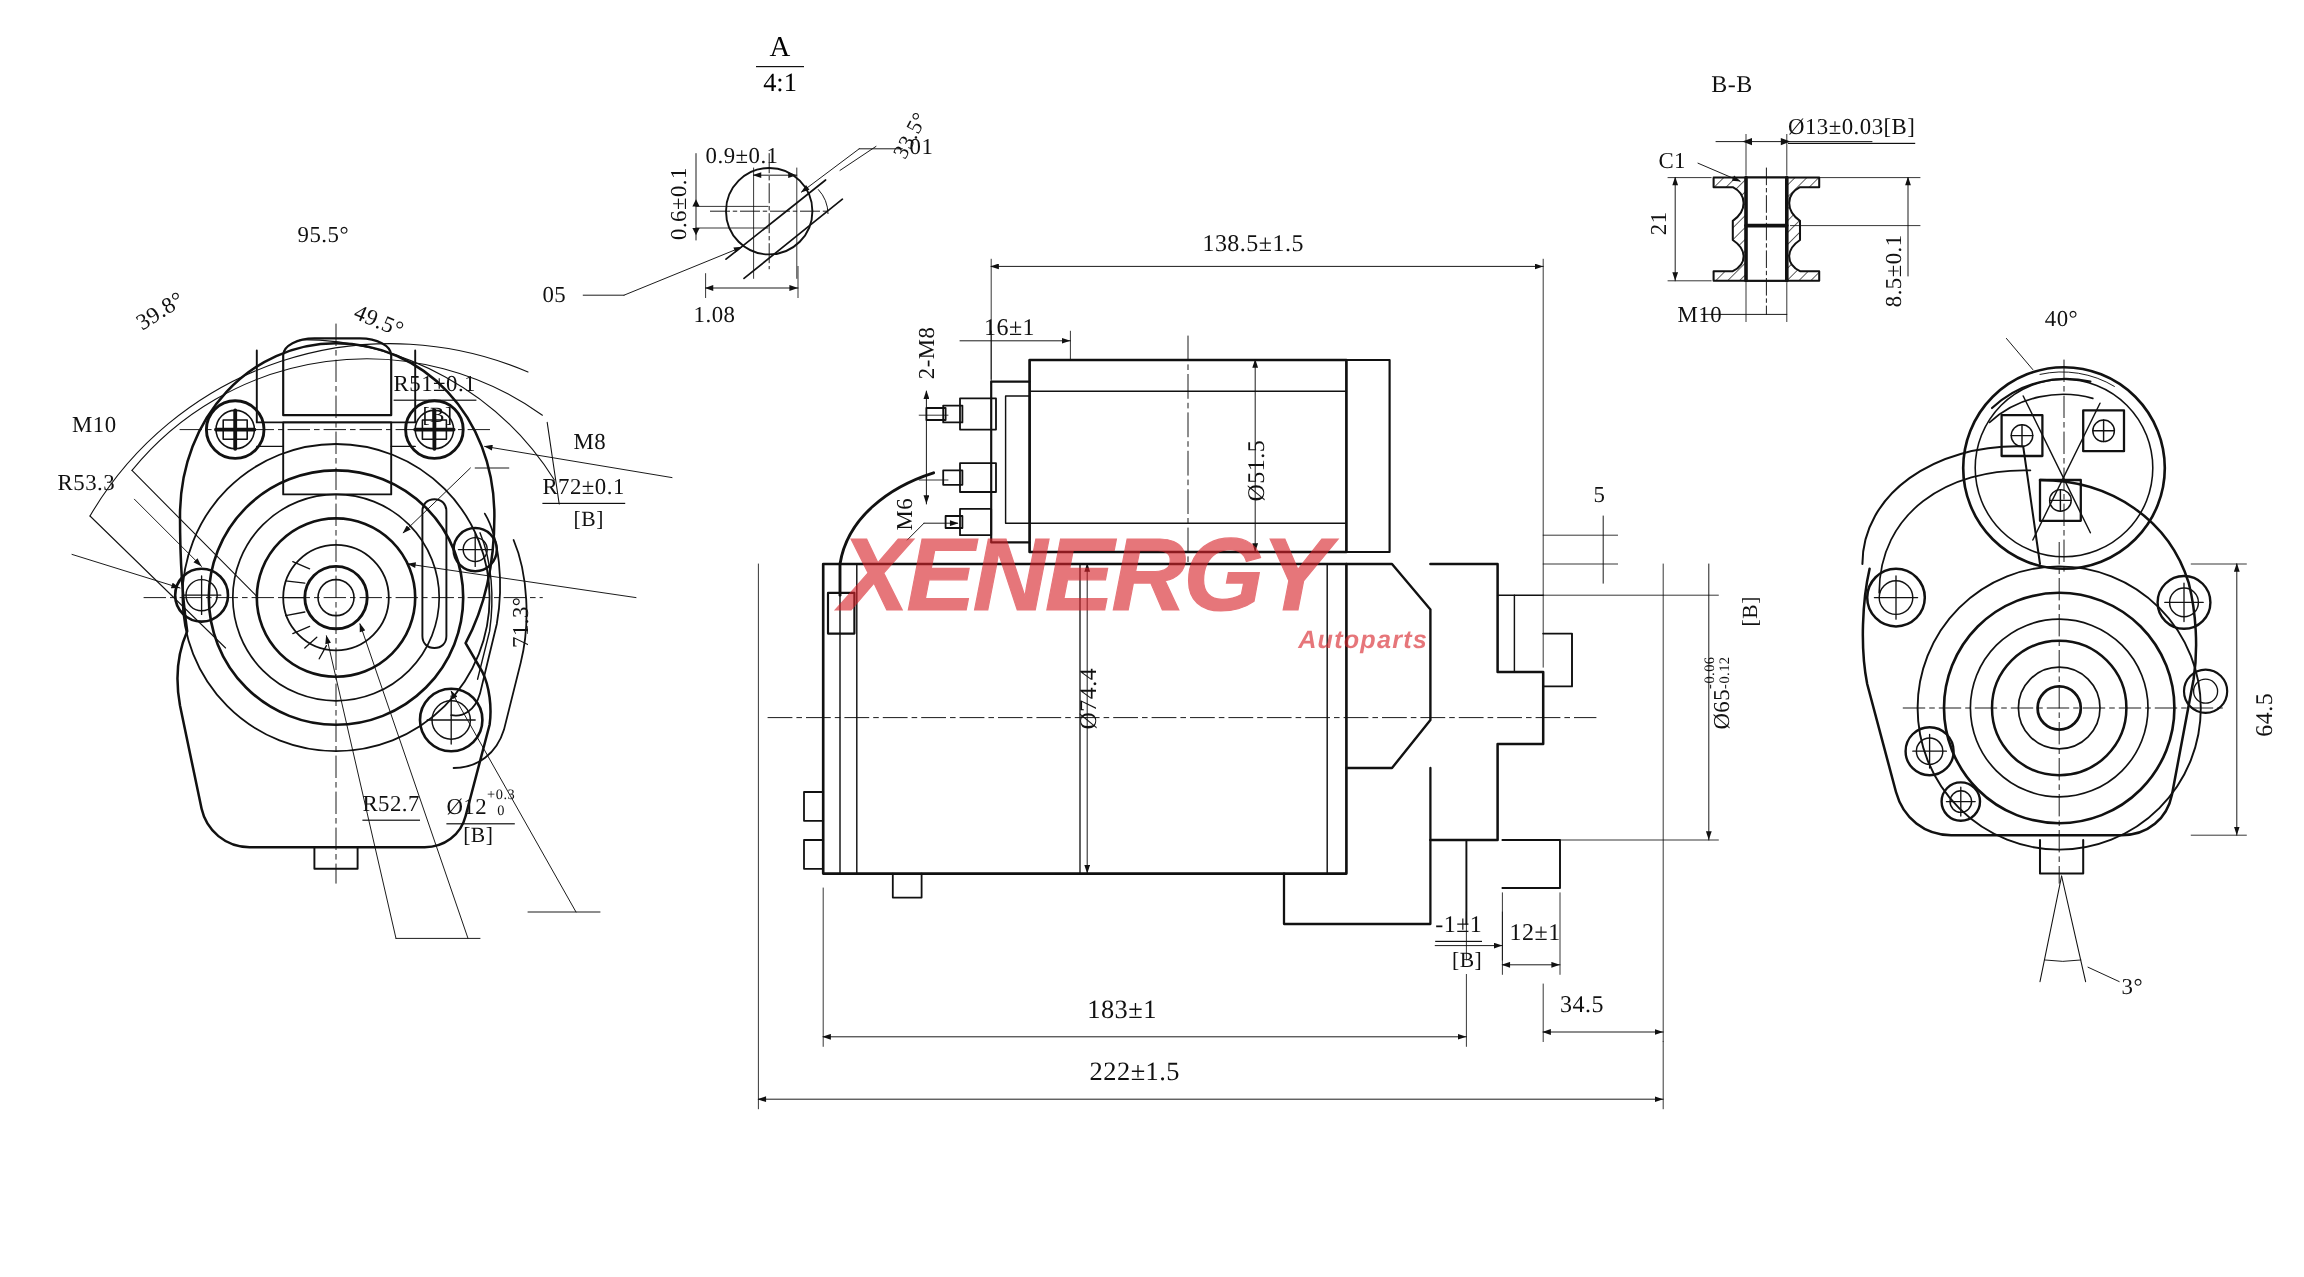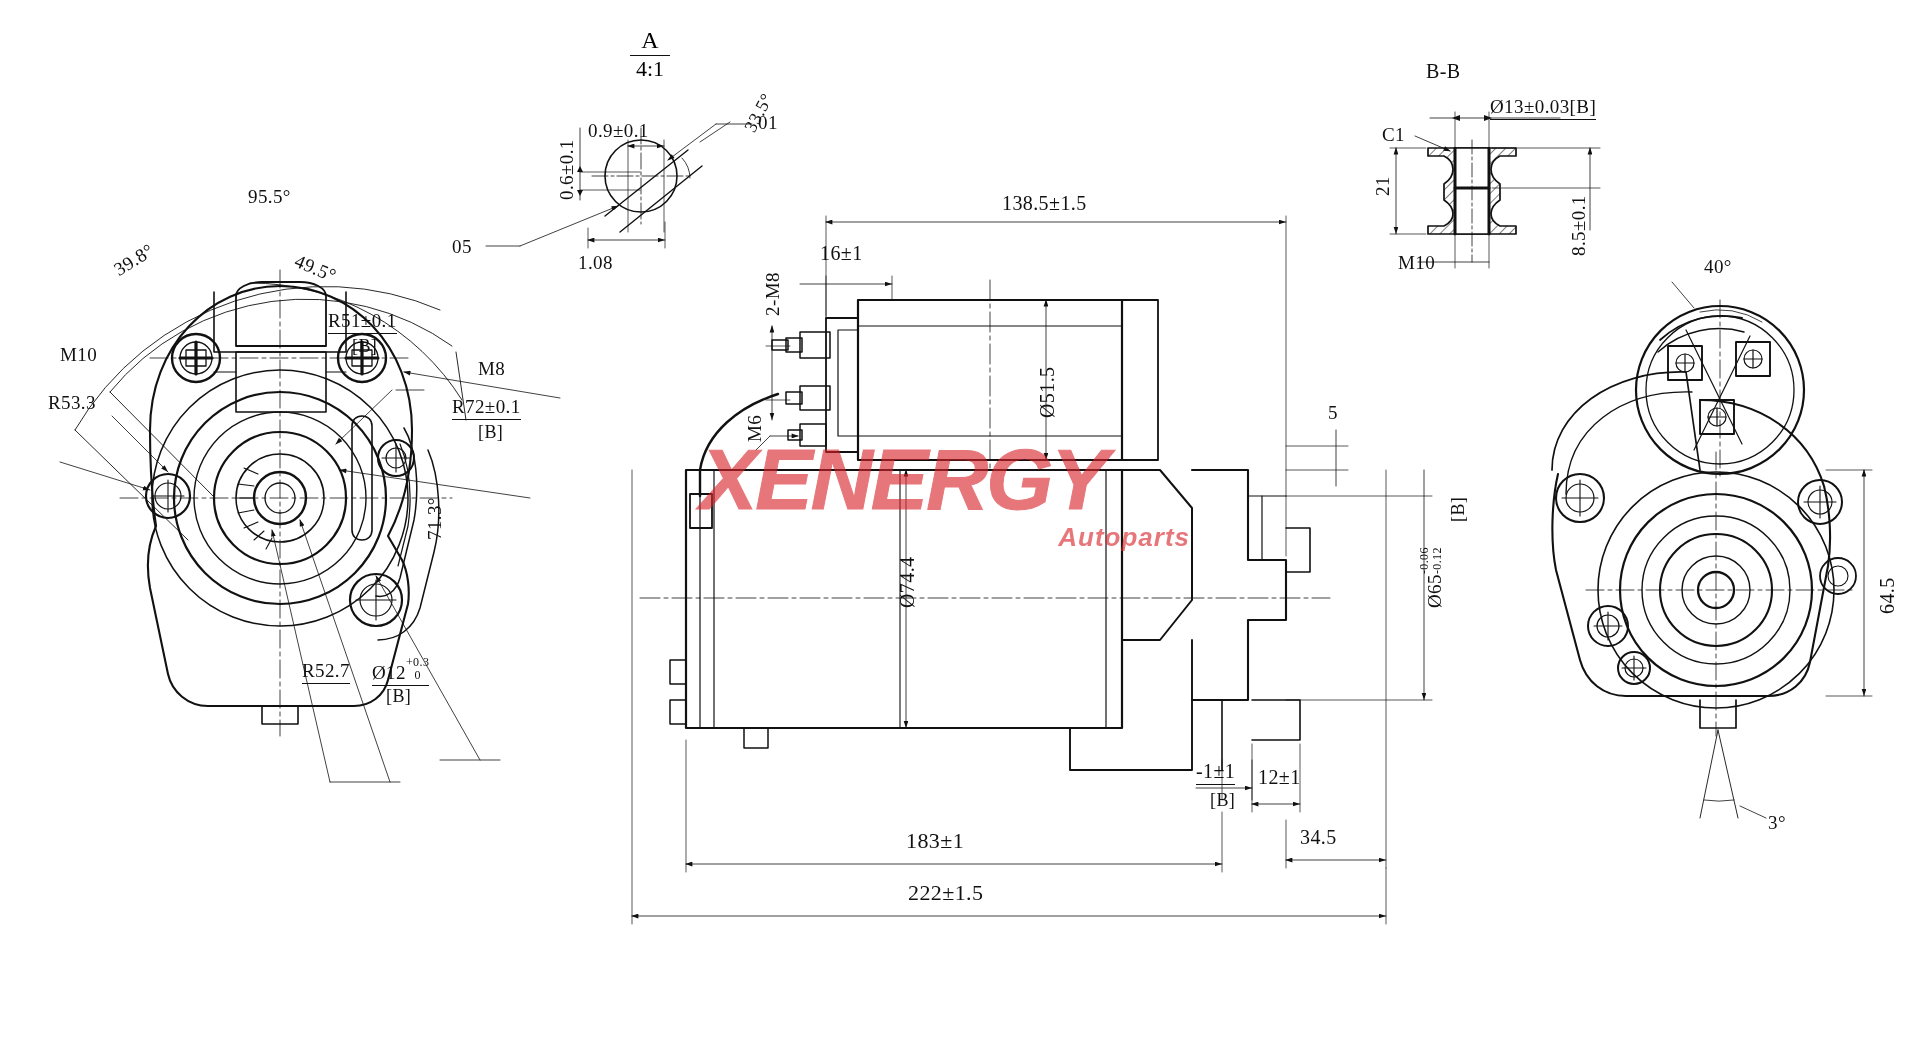--- a/index.html
+++ b/index.html
@@ -19,21 +19,21 @@
   .fracA{position:absolute;text-align:center;line-height:1.08;}
   .fracA .a{display:block;font-size:24px;}
   .fracA .bar{display:block;border-top:1.6px solid #111;width:40px;margin:1px auto;}
   .fracA .b{display:block;font-size:22px;}
   #wm{position:absolute;left:700px;top:436px;width:520px;height:170px;
       pointer-events:none;opacity:.62;}
   #wm .wt{font-family:"Liberation Sans",sans-serif;font-weight:bold;font-style:italic;
       font-size:86px;color:#d8232a;letter-spacing:-2px;line-height:1;
       -webkit-text-stroke:1px #d8232a;}
   #wm .ws{font-family:"Liberation Sans",sans-serif;font-weight:bold;font-style:italic;
-      font-size:26px;color:#d8232a;letter-spacing:1px;}
+      font-size:21px;color:#d8232a;letter-spacing:1px;}
 </style>
 </head>
 <body>
 
 <div id="stage">
 
 <svg class="layer" viewBox="0 0 1920 1064">
   <defs>
     <marker id="ar" markerWidth="10" markerHeight="10" refX="9" refY="3" orient="auto">
       <path d="M0,0 L9,3 L0,6 z" fill="#111"></path>
@@ -407,21 +407,21 @@
 <div class="lbl t19" style="left:48px;top:392px;">R53.3</div>
 <div class="lbl t19 und" style="left:302px;top:660px;">R52.7</div>
 <div class="lbl t19" style="left:372px;top:656px;">
   <span class="und" style="display:inline-block;">
     <span>Ø12</span><span class="stk"><span class="top">+0.3</span><span class="bot">0</span></span>
   </span>
 </div>
 <div class="lbl t18" style="left:386px;top:686px;">[B]</div>
 
 <div class="lbl t20" style="left:1002px;top:192px;">138.5±1.5</div>
-<div class="lbl t20" style="left:820px;top:242px;">16±1</div>
+<div class="lbl t20" style="left:820px;top:262px;">16±1</div>
 <div class="lbl t19 rot90" style="left:762px;top:316px;">2-M8</div>
 <div class="lbl t19 rot90" style="left:744px;top:442px;">M6</div>
 <div class="lbl t20 rot90" style="left:1036px;top:418px;">Ø51.5</div>
 <div class="lbl t20 rot90" style="left:896px;top:608px;">Ø74.4</div>
 <div class="lbl t19" style="left:1328px;top:402px;">5</div>
 <div class="lbl t19 rot90" style="left:1418px;top:608px;">
   <span>Ø65</span><span class="stk"><span class="top">-0.06</span><span class="bot">-0.12</span></span>
 </div>
 <div class="lbl t18 rot90" style="left:1448px;top:522px;">[B]</div>
 <div class="lbl t20 und" style="left:1196px;top:760px;">-1±1</div>

